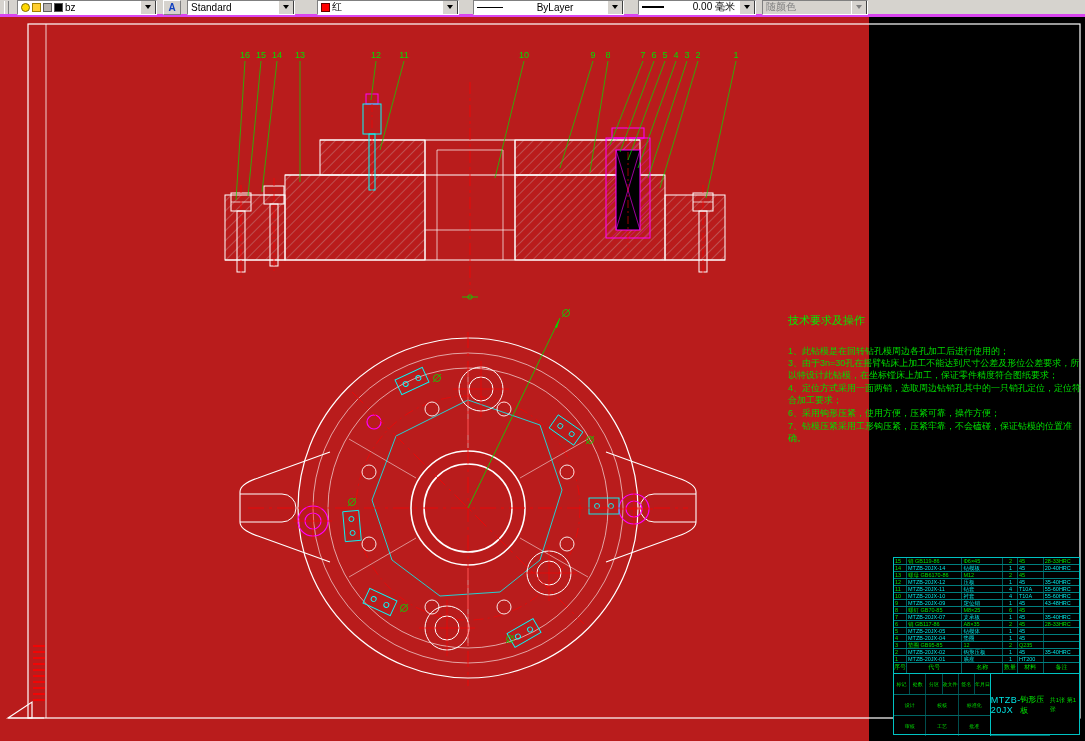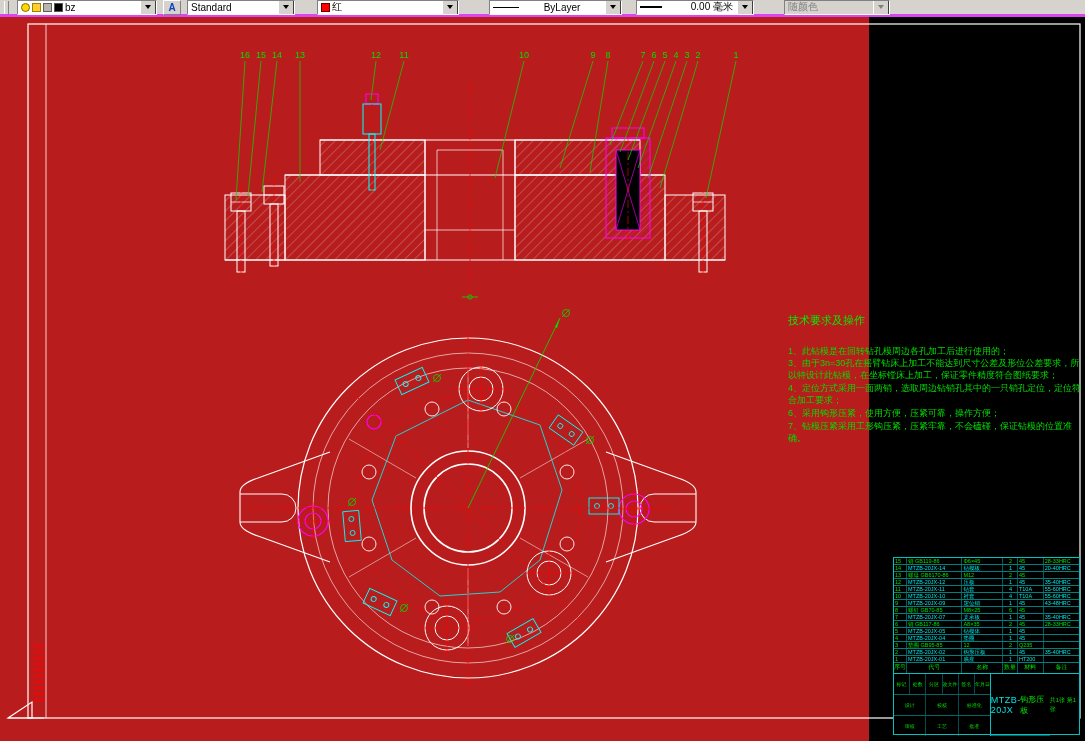--- a/index.html
+++ b/index.html
@@ -115,37 +115,37 @@
   </div>
 
   <div class="combo" style="width:142px;margin-left:16px">
     <span class="mini swatch-red"></span>
     <span class="val">红</span>
     <span class="arrow-btn">
         <span class="arrow-down"></span>
       </span>
   </div>
 
-  <div class="combo" style="width:133px;margin-left:24px">
+  <div class="combo" style="width:151px;margin-left:8px">
     <span class="ltline"></span>
     <span class="val" style="text-align:center">ByLayer</span>
     <span class="arrow-btn">
         <span class="arrow-down"></span>
       </span>
   </div>
 
   <div class="combo" style="width:118px;margin-left:8px">
     <span class="lwline"></span>
     <span class="val" style="text-align:right;padding-right:2px">0.00 毫米</span>
     <span class="arrow-btn">
         <span class="arrow-down"></span>
       </span>
   </div>
 
-  <div class="combo disabled" style="width:106px;margin-left:24px">
+  <div class="combo disabled" style="width:106px;margin-left:0">
     <span class="val">随颜色</span>
     <span class="arrow-btn">
         <span class="arrow-down" style="border-top-color:#808080"></span>
       </span>
   </div>
 </div>
 
 <div class="canvas">
 <svg width="1085" height="741" viewBox="0 17 1085 741" style="position:absolute;left:0;top:0">
   <defs>

